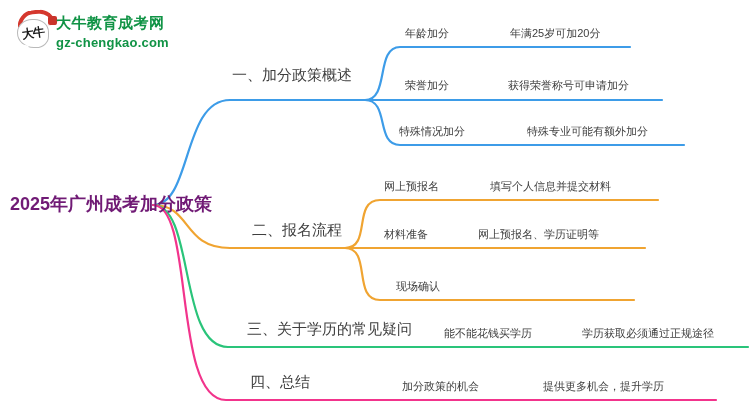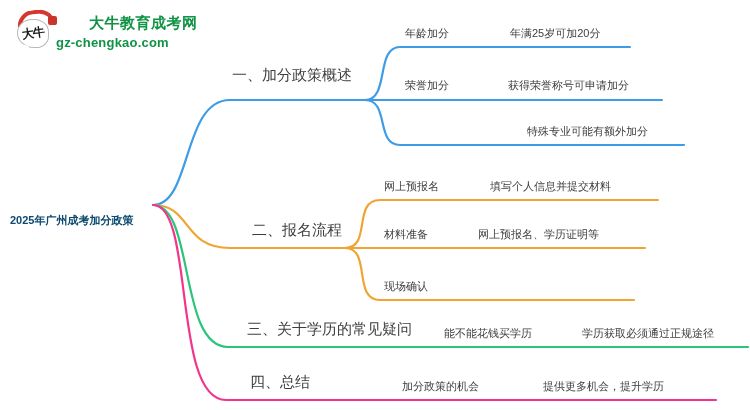--- a/index.html
+++ b/index.html
@@ -6,21 +6,21 @@
   .canvas{
     position:relative;width:750px;height:410px;background:#ffffff;
     overflow:hidden;font-family:"Liberation Sans","DejaVu Sans",sans-serif;
   }
   svg.links{position:absolute;left:0;top:0;}
   .node{
     position:absolute;white-space:nowrap;color:#3e3e3e;
     font-family:"Liberation Sans","DejaVu Sans",sans-serif;
     line-height:18px;cursor:default;
   }
-  .root{font-size:11px;font-weight:600;color:#0c4a6e;line-height:17px;margin-top:16px;}
+  .root{font-size:18px;font-weight:600;color:#701a75;line-height:17px;}
   .lv1{font-size:15px;line-height:19px;}
   .lv2{font-size:11px;line-height:18px;}
   
   .logo{position:absolute;left:14px;top:8px;width:220px;height:50px;}
   .logo-mark{position:absolute;left:0;top:0;width:46px;height:46px;}
   .logo-arc{
     position:absolute;left:3px;top:2px;width:30px;height:13px;
     border:4px solid #d5382e;border-bottom:none;
     border-radius:16px 16px 0 0;transform:rotate(-6deg);
   }
@@ -37,21 +37,21 @@
   .logo-bubble span{
     font-size:12px;font-weight:bold;color:#1a1a1a;letter-spacing:-1px;
     transform:rotate(-8deg);
   }
   .logo-seal{
     position:absolute;left:34px;top:8px;width:9px;height:9px;
     background:#c9342b;border-radius:2px;
   }
   .site-name{
     position:absolute;left:42px;top:6px;font-size:15px;font-weight:bold;
-    color:#109345;letter-spacing:.5px;margin-left:33px;
+    color:#109345;letter-spacing:.5px;
   }
   .site-domain{
     position:absolute;left:42px;top:27px;font-size:13px;font-weight:bold;
     color:#109345;letter-spacing:.2px;
   }
 </style>
 </head>
 <body>
 
 <div class="canvas">
@@ -87,28 +87,29 @@
     <div class="site-domain">gz-chengkao.com</div>
   </header>
 
   <div class="node root" style="left:10px;top:196px">2025年广州成考加分政策</div>
 
   <div class="node lv1" style="left:232px;top:65px">一、加分政策概述</div>
   <div class="node lv2" style="left:405px;top:24px">年龄加分</div>
   <div class="node lv2" style="left:510px;top:24px">年满25岁可加20分</div>
   <div class="node lv2" style="left:405px;top:76px">荣誉加分</div>
   <div class="node lv2" style="left:508px;top:76px">获得荣誉称号可申请加分</div>
+  <div class="node lv2" style="left:399px;top:122px">特殊情况加分</div>
   <div class="node lv2" style="left:527px;top:122px">特殊专业可能有额外加分</div>
 
   <div class="node lv1" style="left:252px;top:220px">二、报名流程</div>
   <div class="node lv2" style="left:490px;top:177px">填写个人信息并提交材料</div>
   <div class="node lv2" style="left:384px;top:177px">网上预报名</div>
   <div class="node lv2" style="left:384px;top:225px">材料准备</div>
   <div class="node lv2" style="left:478px;top:225px">网上预报名、学历证明等</div>
-  <div class="node lv2" style="left:384px;top:277px">现场确认</div>
+  <div class="node lv2" style="left:396px;top:277px">现场确认</div>
 
   <div class="node lv1" style="left:247px;top:319px">三、关于学历的常见疑问</div>
   <div class="node lv2" style="left:444px;top:324px">能不能花钱买学历</div>
   <div class="node lv2" style="left:582px;top:324px">学历获取必须通过正规途径</div>
 
   <div class="node lv1" style="left:250px;top:372px">四、总结</div>
   <div class="node lv2" style="left:402px;top:377px">加分政策的机会</div>
   <div class="node lv2" style="left:543px;top:377px">提供更多机会，提升学历</div>
 
 </div>

